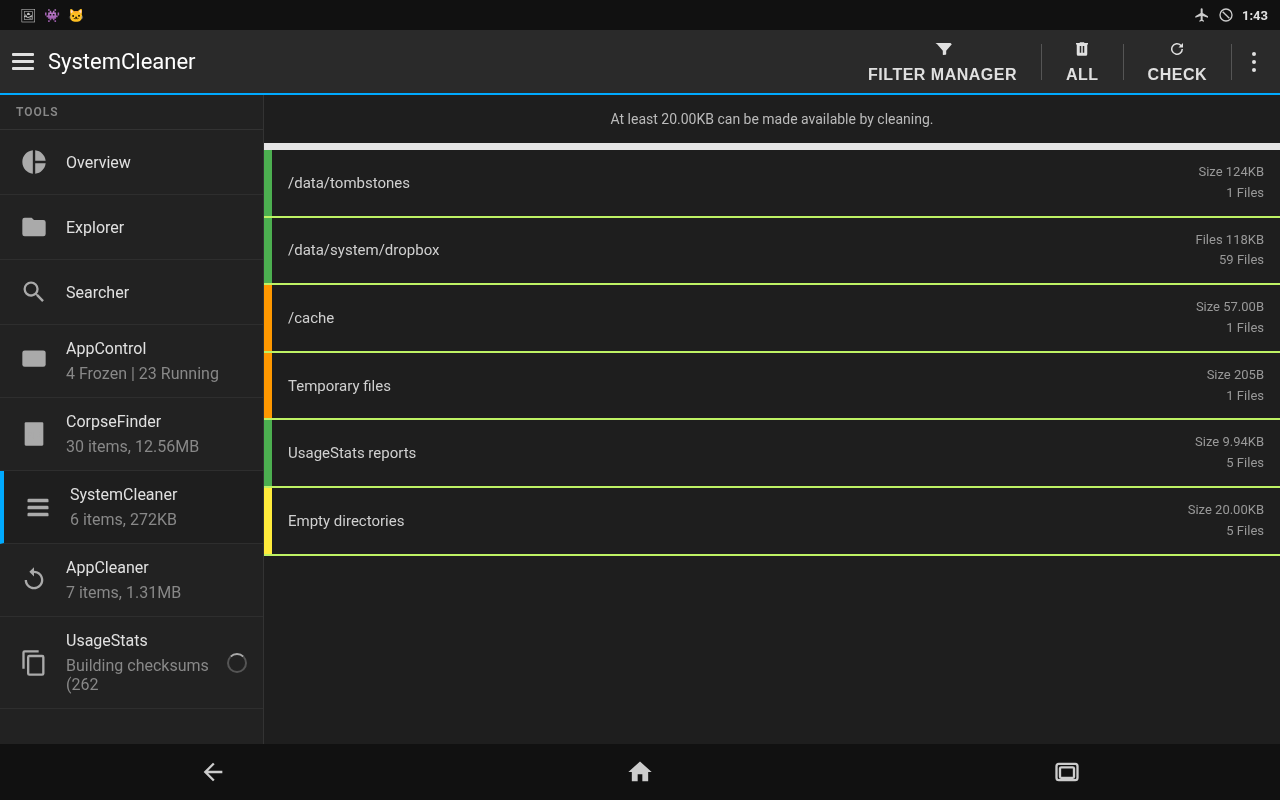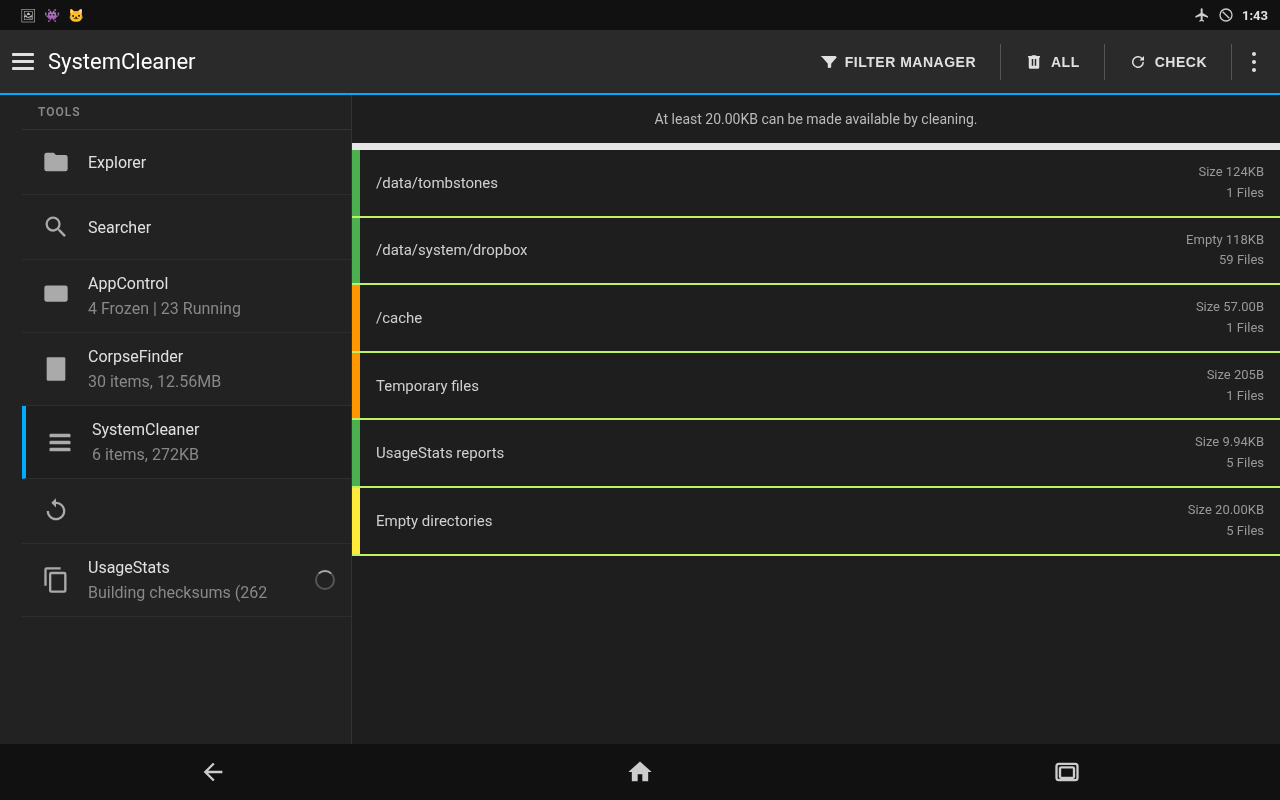--- a/index.html
+++ b/index.html
@@ -78,24 +78,25 @@
       gap: 4px;
     }
     .toolbar-btn {
       display: flex;
       align-items: center;
       gap: 8px;
       padding: 10px 16px;
       background: transparent;
       border: none;
       color: #e0e0e0;
-      font-size: 14px;
+      font-size: 16px;
       font-weight: 600;
       cursor: pointer;
       letter-spacing: 0.5px;
+      flex-direction: column;
     }
     .toolbar-divider {
       width: 1px;
       height: 36px;
       background: #555;
       margin: 0 4px;
     }
     .overflow-btn {
       display: flex;
       flex-direction: column;
@@ -115,26 +116,25 @@
     }
 
     
     .main {
       display: flex;
       height: calc(800px - 30px - 65px - 56px);
     }
 
     
     .sidebar {
-      width: 352px;
+      width: 264px;
       background: #222;
       border-right: 1px solid #333;
       overflow-y: auto;
       flex-shrink: 0;
-      padding-left: 22px;
     }
     .tools-label {
       padding: 10px 16px;
       font-size: 12px;
       color: #888;
       font-weight: 600;
       letter-spacing: 1px;
       border-bottom: 1px solid #333;
     }
     .sidebar-item {
@@ -305,20 +305,30 @@
         <span></span>
     </button>
   </div>
 </div>
 
 <div class="main">
 
   <div class="sidebar">
     <div class="tools-label">TOOLS</div>
 
+    <div class="sidebar-item">
+      <div class="sidebar-item-icon">
+        <svg width="28" height="28" viewBox="0 0 24 24" fill="#aaa">
+            <path d="M11 2v20c-5.07-.5-9-4.79-9-10s3.93-9.5 9-10zm2.03 0v8.99H22c-.47-4.74-4.24-8.52-8.97-8.99zm0 11.01V22c4.74-.47 8.5-4.25 8.97-8.99h-8.97z"></path>
+          </svg>
+      </div>
+      <div class="sidebar-item-text">
+        <span class="sidebar-item-name">Overview</span>
+      </div>
+    </div>
 
     <div class="sidebar-item">
       <div class="sidebar-item-icon">
         <svg width="28" height="28" viewBox="0 0 24 24" fill="#aaa">
             <path d="M10 4H4a2 2 0 0 0-2 2v12a2 2 0 0 0 2 2h16a2 2 0 0 0 2-2V8a2 2 0 0 0-2-2h-8l-2-2z"></path>
           </svg>
       </div>
       <div class="sidebar-item-text">
         <span class="sidebar-item-name">Explorer</span>
       </div>
@@ -373,20 +383,24 @@
         <span class="sidebar-item-name">SystemCleaner</span>
         <span class="sidebar-item-sub">6 items, 272KB</span>
       </div>
     </div>
 
     <div class="sidebar-item">
       <div class="sidebar-item-icon">
         <svg width="28" height="28" viewBox="0 0 24 24" fill="#aaa">
             <path d="M12 4V1L8 5l4 4V6c3.31 0 6 2.69 6 6s-2.69 6-6 6-6-2.69-6-6H4c0 4.42 3.58 8 8 8s8-3.58 8-8-3.58-8-8-8z"></path>
           </svg>
+      </div>
+      <div class="sidebar-item-text">
+        <span class="sidebar-item-name">AppCleaner</span>
+        <span class="sidebar-item-sub">7 items, 1.31MB</span>
       </div>
     </div>
 
     <div class="sidebar-item">
       <div class="sidebar-item-icon">
         <svg width="28" height="28" viewBox="0 0 24 24" fill="#aaa">
             <path d="M16 1H4a2 2 0 0 0-2 2v14h2V3h12V1zm3 4H8a2 2 0 0 0-2 2v14a2 2 0 0 0 2 2h11a2 2 0 0 0 2-2V7a2 2 0 0 0-2-2zm0 16H8V7h11v14z"></path>
           </svg>
       </div>
       <div class="sidebar-item-text">
@@ -413,21 +427,21 @@
           <div>Size 124KB</div>
           <div>1 Files</div>
         </div>
       </div>
     </div>
         <div class="file-row">
       <div class="color-bar" style="background:#4caf50"></div>
       <div class="file-row-content">
         <span class="file-name">/data/system/dropbox</span>
         <div class="file-meta">
-          <div>Empty 118KB</div>
+          <div>Files 118KB</div>
           <div>59 Files</div>
         </div>
       </div>
     </div>
         <div class="file-row">
       <div class="color-bar" style="background:#ff9800"></div>
       <div class="file-row-content">
         <span class="file-name">/cache</span>
         <div class="file-meta">
           <div>Size 57.00B</div>

